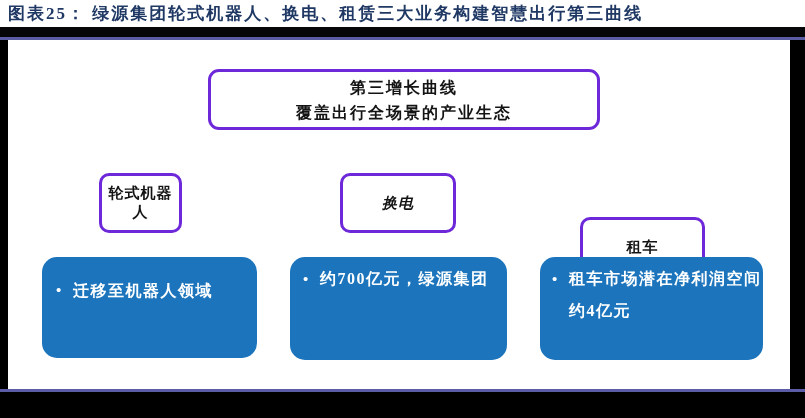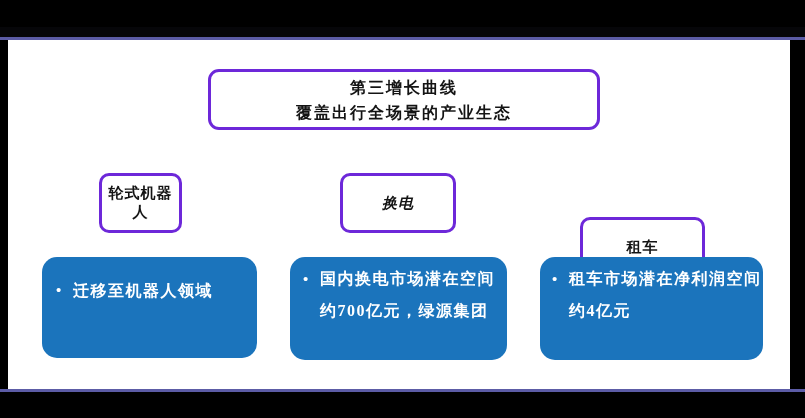--- a/index.html
+++ b/index.html
@@ -81,20 +81,23 @@
     font-size: 15px;
   }
   .detail-lines { line-height: 32px; white-space: nowrap; }
   .detail-1 .detail-lines { line-height: 33px; }
 </style>
 </head>
 <body>
 
 <div class="page">
 
+  <div class="caption-bar">
+    <div class="figure-title">图表25： 绿源集团轮式机器人、换电、租赁三大业务构建智慧出行第三曲线</div>
+  </div>
   <div class="rule rule-dark"></div>
   <div class="rule rule-accent-top"></div>
 
   <div class="canvas"></div>
 
   <div class="node root-box">
     <div class="node-line">第三增长曲线</div>
     <div class="node-line">覆盖出行全场景的产业生态</div>
   </div>
 
@@ -105,21 +108,20 @@
   <div class="detail detail-1">
     <span class="bullet">•</span>
     <div class="detail-lines">
       <div>迁移至机器人领域</div>
     </div>
   </div>
 
   <div class="detail detail-2">
     <span class="bullet">•</span>
     <div class="detail-lines">
-      <div>国内换电市场潜在空间</div>
       <div>约700亿元，绿源集团</div>
     </div>
   </div>
 
   <div class="detail detail-3">
     <span class="bullet">•</span>
     <div class="detail-lines">
       <div>租车市场潜在净利润空间</div>
       <div>约4亿元</div>
     </div>

